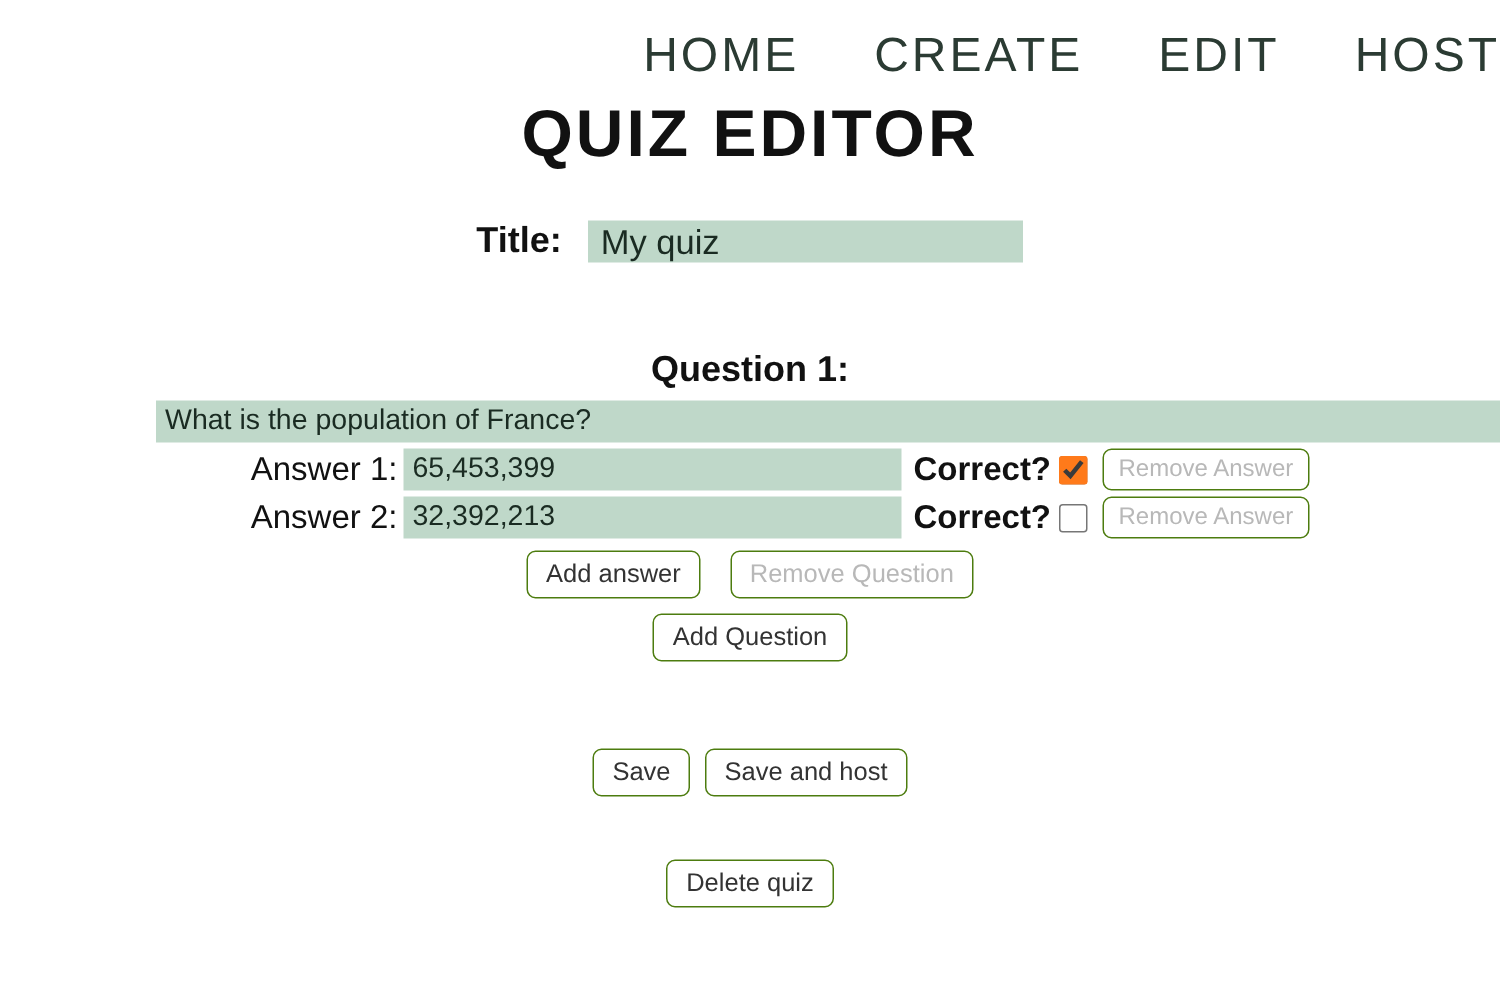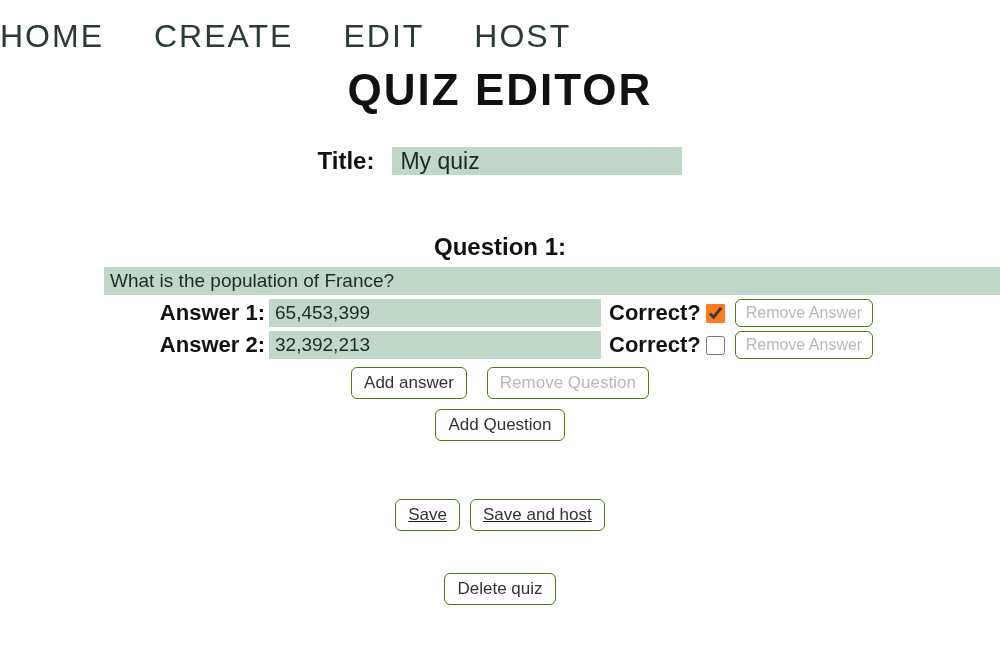--- a/index.html
+++ b/index.html
@@ -9,21 +9,21 @@
     }
     body {
       font-family: -apple-system, BlinkMacSystemFont, "Segoe UI", Helvetica, Arial, sans-serif;
       background: #ffffff;
       width: 1000px;
       height: 667px;
       color: #1a1a1a;
     }
     .nav {
       display: flex;
-      justify-content: flex-start;
+      justify-content: flex-end;
       gap: 50px;
       padding: 18px 0 10px 0;
     }
     .nav a {
       font-size: 32px;
       font-weight: 400;
       letter-spacing: 2px;
       color: #2b3b33;
       text-decoration: none;
       font-family: -apple-system, BlinkMacSystemFont, "Segoe UI", sans-serif;
@@ -86,21 +86,21 @@
     .answer-row {
       display: flex;
       align-items: center;
       justify-content: flex-start;
       margin-left: 140px;
       margin-bottom: 4px;
       gap: 4px;
     }
     .answer-label {
       font-size: 22px;
-      font-weight: 700;
+      font-weight: 400;
       width: 125px;
       text-align: right;
       color: #111;
     }
     .answer-input {
       background: #bfd8c9;
       border: none;
       font-size: 19px;
       padding: 3px 6px;
       width: 332px;
@@ -147,21 +147,20 @@
     .add-question-row {
       display: flex;
       justify-content: center;
       margin-top: 10px;
     }
     .save-row {
       display: flex;
       justify-content: center;
       gap: 10px;
       margin-top: 58px;
-      text-decoration: underline;
     }
     .delete-row {
       display: flex;
       justify-content: center;
       margin-top: 42px;
     }
   </style>
 </head>
 <body>
 

